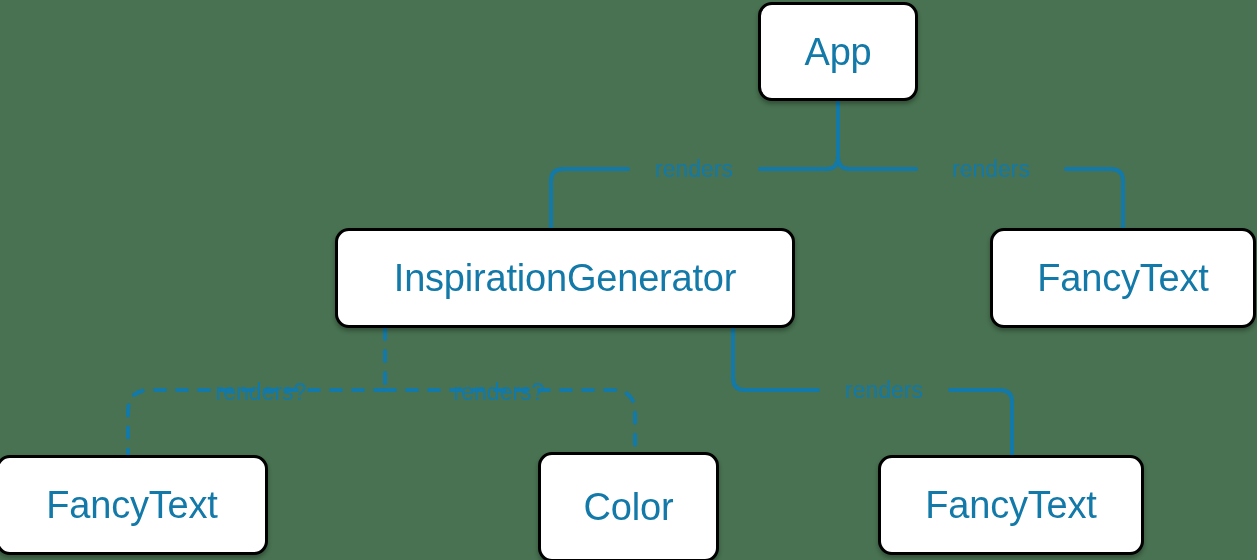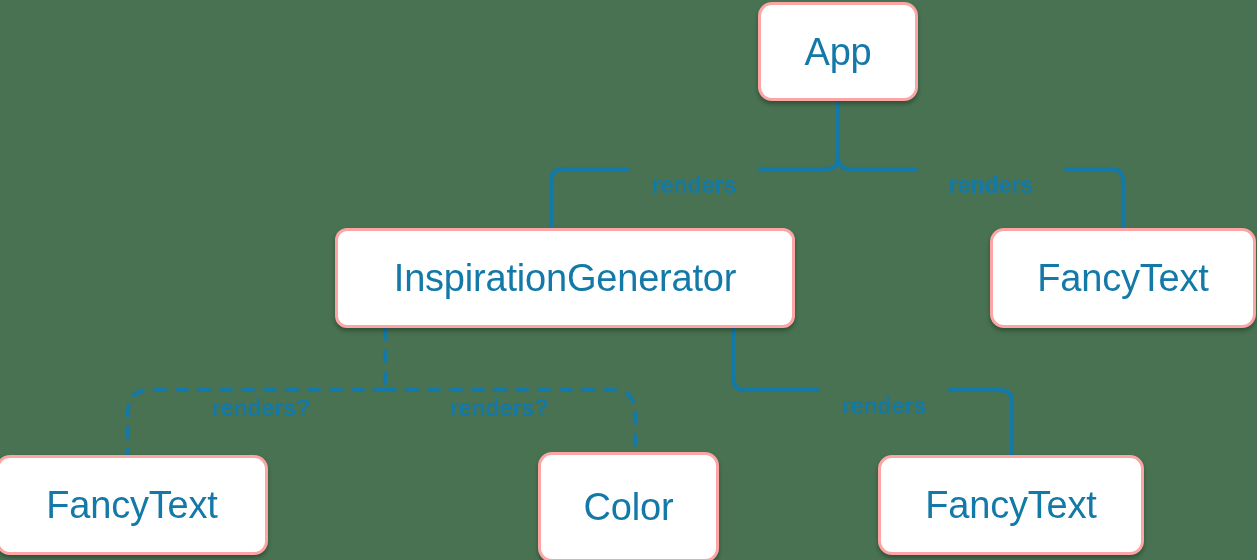--- a/index.html
+++ b/index.html
@@ -23,46 +23,45 @@
     left: 0;
     top: 0;
     width: 1257px;
     height: 560px;
     pointer-events: none;
   }
   .node {
     position: absolute;
     box-sizing: border-box;
     background: #ffffff;
-    border: 3px solid #fca5a5;
+    border: 3px solid #000000;
     border-radius: 14px;
     display: flex;
     align-items: center;
     justify-content: center;
     box-shadow: 0 3px 4px rgba(0,0,0,0.30);
     z-index: 3;
   }
   .node-label {
     color: #1279a8;
     font-size: 38px;
     line-height: 1;
     font-weight: 400;
     letter-spacing: -0.2px;
     white-space: nowrap;
   }
   .edge-label {
     position: absolute;
     color: #1279a8;
     font-size: 23px;
-    font-weight: 700;
+    font-weight: 400;
     line-height: 1;
     white-space: nowrap;
     z-index: 4;
     transform: translate(-50%, -50%);
-    margin-top: 16px;
   }
 </style>
 </head>
 <body>
 
 <div id="stage">
 
   <svg id="edges" viewBox="0 0 1257 560" width="1257" height="560" xmlns="http://www.w3.org/2000/svg">
 
     <path d="M 838 101 L 838 157 Q 838 169 826 169 L 760 169" fill="none" stroke="#1279a8" stroke-width="4" stroke-linecap="round"></path>
@@ -76,21 +75,21 @@
 
     <path d="M 385 329 L 385 390" fill="none" stroke="#1279a8" stroke-width="4" stroke-linecap="round" stroke-dasharray="10 12"></path>
     <path d="M 385 390 L 150 390 Q 128 390 128 412 L 128 455" fill="none" stroke="#1279a8" stroke-width="4" stroke-linecap="round" stroke-dasharray="10 12"></path>
     <path d="M 385 390 L 612 390 Q 635 390 635 412 L 635 452" fill="none" stroke="#1279a8" stroke-width="4" stroke-linecap="round" stroke-dasharray="10 12"></path>
   </svg>
 
   <div class="node" style="left:758px; top:2px; width:160px; height:99px;">
     <span class="node-label">App</span>
   </div>
 
-  <div class="node" style="left:335px; top:228px; width:460px; height:100px;border-radius:12px;">
+  <div class="node" style="left:335px; top:228px; width:460px; height:100px;">
     <span class="node-label">InspirationGenerator</span>
   </div>
 
   <div class="node" style="left:990px; top:228px; width:266px; height:100px;">
     <span class="node-label">FancyText</span>
   </div>
 
   <div class="node" style="left:-4px; top:455px; width:272px; height:100px;">
     <span class="node-label">FancyText</span>
   </div>

